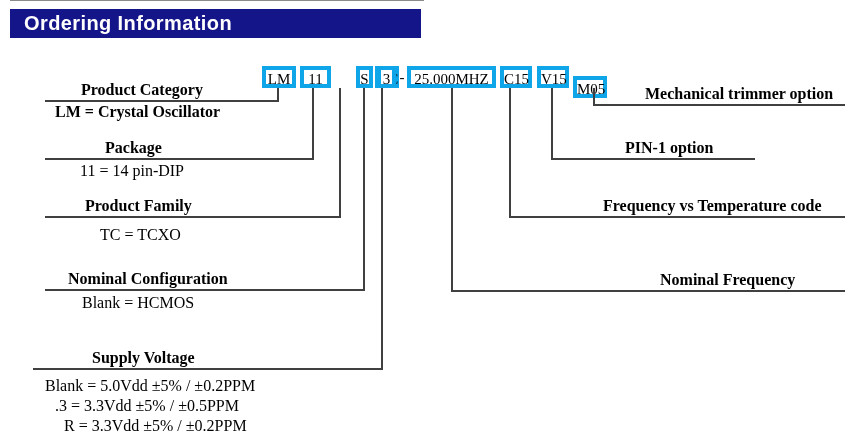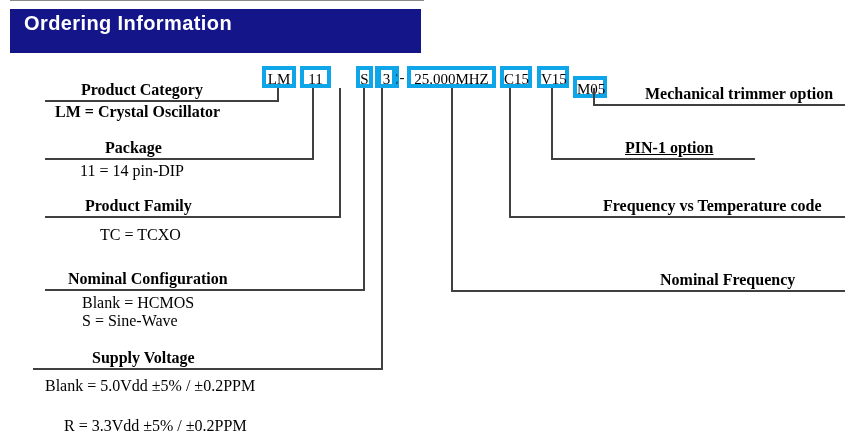--- a/index.html
+++ b/index.html
@@ -2,21 +2,21 @@
 <html><head>
 <meta charset="utf-8">
 <style>
   html,body { margin:0; padding:0; background:#ffffff; }
   .canvas {
     position:relative; width:850px; height:445px; background:#ffffff;
     font-family:"Liberation Serif", serif; color:#000000; overflow:hidden;
   }
   .top-rule { position:absolute; left:10px; top:0; width:414px; height:1px; background:#8a8a8a; }
 
-  .header-bar { position:absolute; left:10px; top:9px; width:411px; height:44px; background:#15158a; }
+  .header-bar { position:absolute; left:10px; top:9px; width:411px; height:29px; background:#15158a; }
   .header-title {
     display:block; font-family:"Liberation Sans", sans-serif; font-weight:bold;
     color:#ffffff; font-size:20px; line-height:29px; padding-left:14px; letter-spacing:0.4px;
   }
 
   .pn-box {
     position:absolute; top:66px; height:22px; box-sizing:border-box;
     border:4px solid #0ea5e9; font-size:15px; line-height:18px; text-align:center;
     background:#ffffff; white-space:nowrap;
   }
@@ -54,21 +54,21 @@
   #h-pin1               { left:551px; top:158px; width:204px; }
   #h-mech-trimmer       { left:593px; top:104px; width:252px; }
 
   .sec-label { position:absolute; font-weight:bold; font-size:16px; line-height:18px; white-space:nowrap; }
   #lbl-product-category { left:81px;  top:81px;  }
   #lbl-package          { left:105px; top:139px; }
   #lbl-product-family   { left:85px;  top:197px; }
   #lbl-output-config    { left:68px;  top:270px; }
   #lbl-supply-voltage   { left:92px;  top:349px; }
   #lbl-mech-trimmer     { left:645px; top:85px;  }
-  #lbl-pin1             { left:625px; top:139px;text-decoration:underline; }
+  #lbl-pin1             { left:625px; top:139px; }
   #lbl-freq-temp        { left:603px; top:197px; }
   #lbl-nominal-freq     { left:660px; top:271px; }
 
   .sec-value { position:absolute; font-size:16px; line-height:18px; white-space:nowrap; }
   #val-pc-0 { left:55px;  top:103px;font-weight:bold; }
   #val-pk-0 { left:80px;  top:162px; }
   #val-pf-0 { left:100px; top:226px; }
   #val-oc-0 { left:82px;  top:294px;text-align:right; }
   #val-oc-1 { left:82px;  top:312px; }
   #val-sv-0 { left:45px;  top:377px; }
@@ -121,24 +121,24 @@
   <div class="sec-value" id="val-pc-0">LM = Crystal Oscillator</div>
 
   <div class="sec-label" id="lbl-package">Package</div>
   <div class="sec-value" id="val-pk-0">11 = 14 pin-DIP</div>
 
   <div class="sec-label" id="lbl-product-family">Product Family</div>
   <div class="sec-value" id="val-pf-0">TC = TCXO</div>
 
   <div class="sec-label" id="lbl-output-config">Nominal Configuration</div>
   <div class="sec-value" id="val-oc-0">Blank = HCMOS</div>
-  <div class="sec-value" id="val-oc-1">S = Sine-Wave</div>
 
   <div class="sec-label" id="lbl-supply-voltage">Supply Voltage</div>
   <div class="sec-value" id="val-sv-0">Blank = 5.0Vdd ±5% / ±0.2PPM</div>
+  <div class="sec-value" id="val-sv-1">.3 = 3.3Vdd ±5% / ±0.5PPM</div>
   <div class="sec-value" id="val-sv-2">R = 3.3Vdd ±5% / ±0.2PPM</div>
 
   <div class="sec-label" id="lbl-mech-trimmer">Mechanical trimmer option</div>
   <div class="sec-label" id="lbl-pin1">PIN-1 option</div>
   <div class="sec-label" id="lbl-nominal-freq">Nominal Frequency</div>
   <div class="sec-label" id="lbl-freq-temp">Frequency vs Temperature code</div>
 
 </div>
 
 </body></html>

